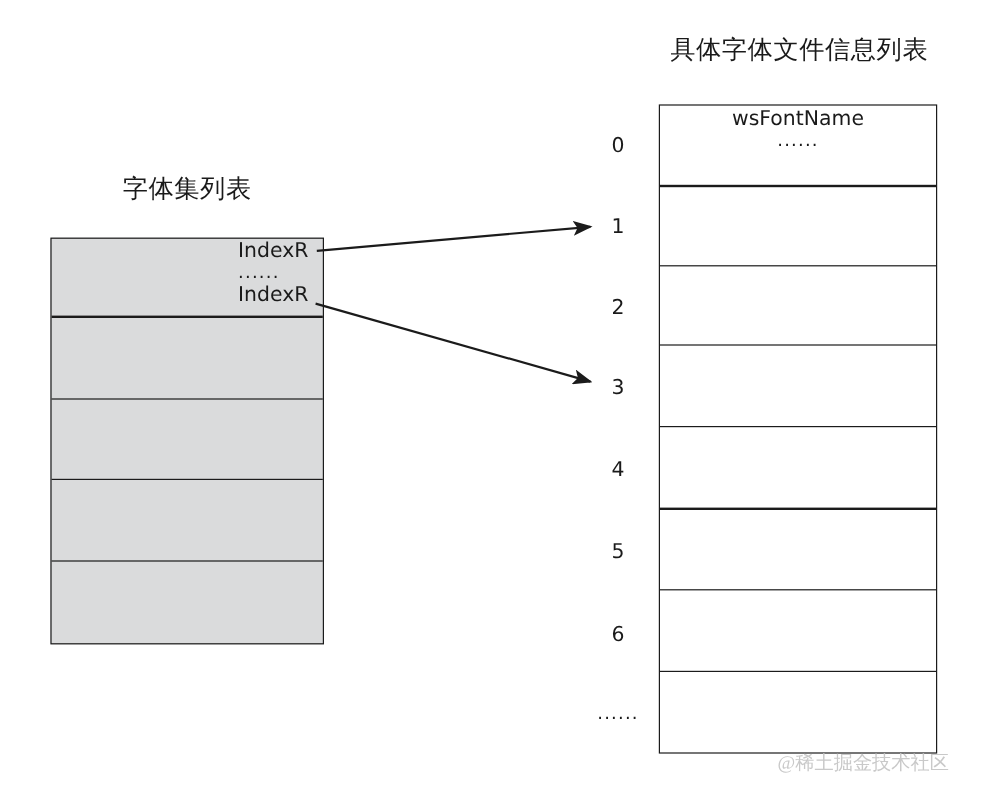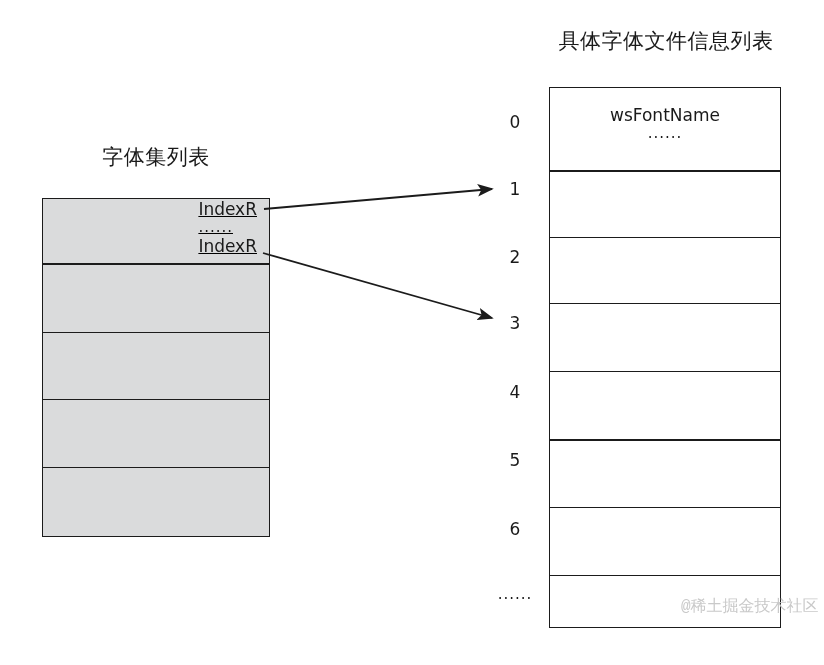--- a/index.html
+++ b/index.html
@@ -62,21 +62,20 @@
   #fontset-table .fs-row-2 { top: 134px; height: 67px;  border-bottom: 1.3px solid #1b1b1b; }
   #fontset-table .fs-row-3 { top: 201px; height: 68px;  border-bottom: 1.3px solid #1b1b1b; }
   #fontset-table .fs-row-4 { top: 269px; height: 68px; }
 
   .fs-cell-lines {
     position: absolute;
     right: 12px;
     top: 2px;
     text-align: left;
     line-height: 1.0;
-    text-decoration: underline;
   }
   .fs-line {
     font-size: 17px;
     color: #1a1a1a;
     font-family: "DejaVu Sans", "Liberation Sans", sans-serif;
     white-space: nowrap;
     display: block;
   }
   .fs-line.dots {
     font-size: 15px;
@@ -93,21 +92,20 @@
     height: 541px;
     border: 1.6px solid #1b1b1b;
     box-sizing: border-box;
     background: #ffffff;
   }
   #fontfile-table .ff-row {
     position: absolute;
     left: 0;
     right: 0;
     box-sizing: border-box;
-    margin-top: 16px;
   }
   #fontfile-table .ff-row-0 { top: 0px;   height: 68px;  border-bottom: 2.6px solid #1b1b1b; }
   #fontfile-table .ff-row-1 { top: 68px;  height: 66px;  border-bottom: 1.3px solid #1b1b1b; }
   #fontfile-table .ff-row-2 { top: 134px; height: 66px;  border-bottom: 1.3px solid #1b1b1b; }
   #fontfile-table .ff-row-3 { top: 200px; height: 68px;  border-bottom: 1.3px solid #1b1b1b; }
   #fontfile-table .ff-row-4 { top: 268px; height: 69px;  border-bottom: 2.6px solid #1b1b1b; }
   #fontfile-table .ff-row-5 { top: 337px; height: 67px;  border-bottom: 1.3px solid #1b1b1b; }
   #fontfile-table .ff-row-6 { top: 404px; height: 68px;  border-bottom: 1.3px solid #1b1b1b; }
   #fontfile-table .ff-row-7 { top: 472px; height: 67px; }
 
@@ -151,26 +149,25 @@
     top: 0;
     width: 824px;
     height: 665px;
     pointer-events: none;
   }
 
   
   #watermark {
     position: absolute;
     left: 648px;
-    top: 596px;
+    top: 626px;
     font-size: 16px;
     color: #c9c9c9;
     white-space: nowrap;
-    font-family: Liberation Mono, monospace;
-    margin-left: 33px;
+    font-family: Liberation Serif, serif;
   }
 </style>
 </head>
 <body>
 
 <div id="canvas">
 
   <div class="diagram-title" id="title-left">字体集列表</div>
 
   <div class="diagram-title" id="title-right">具体字体文件信息列表</div>

